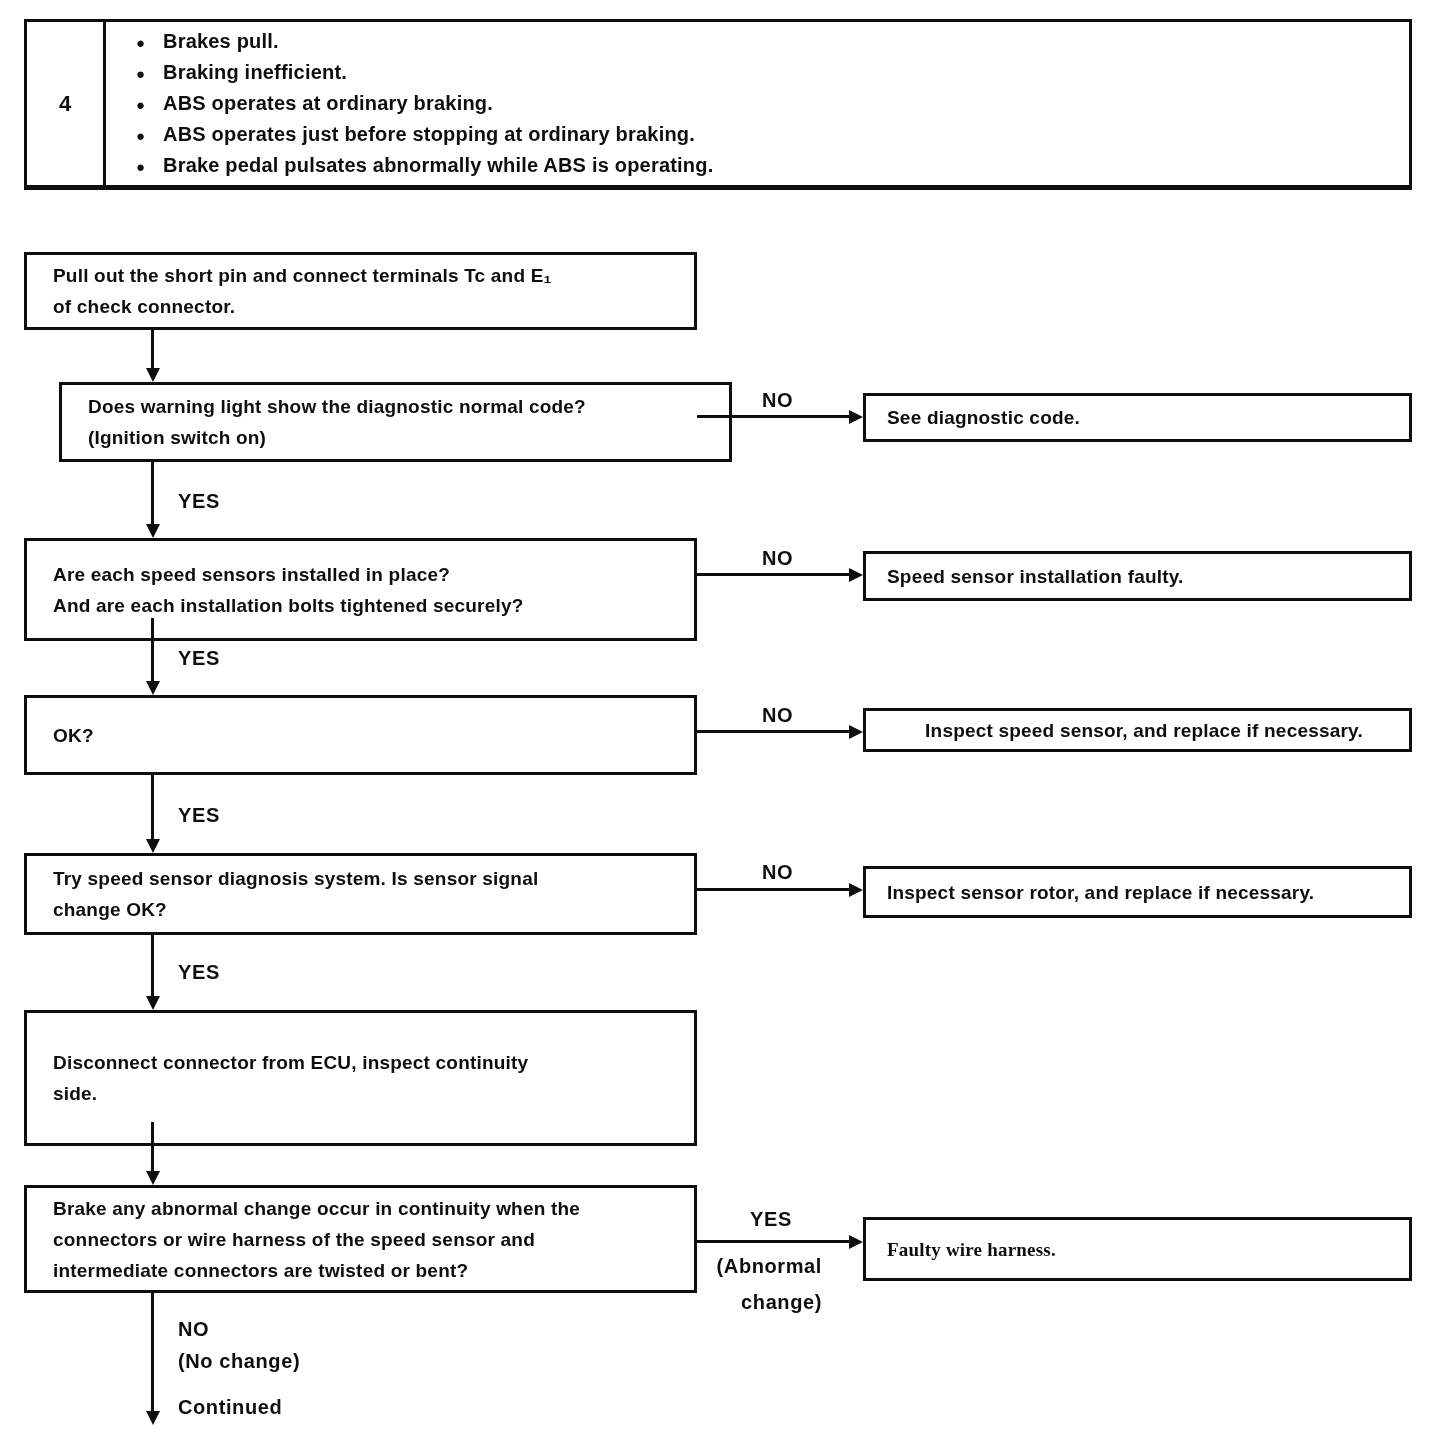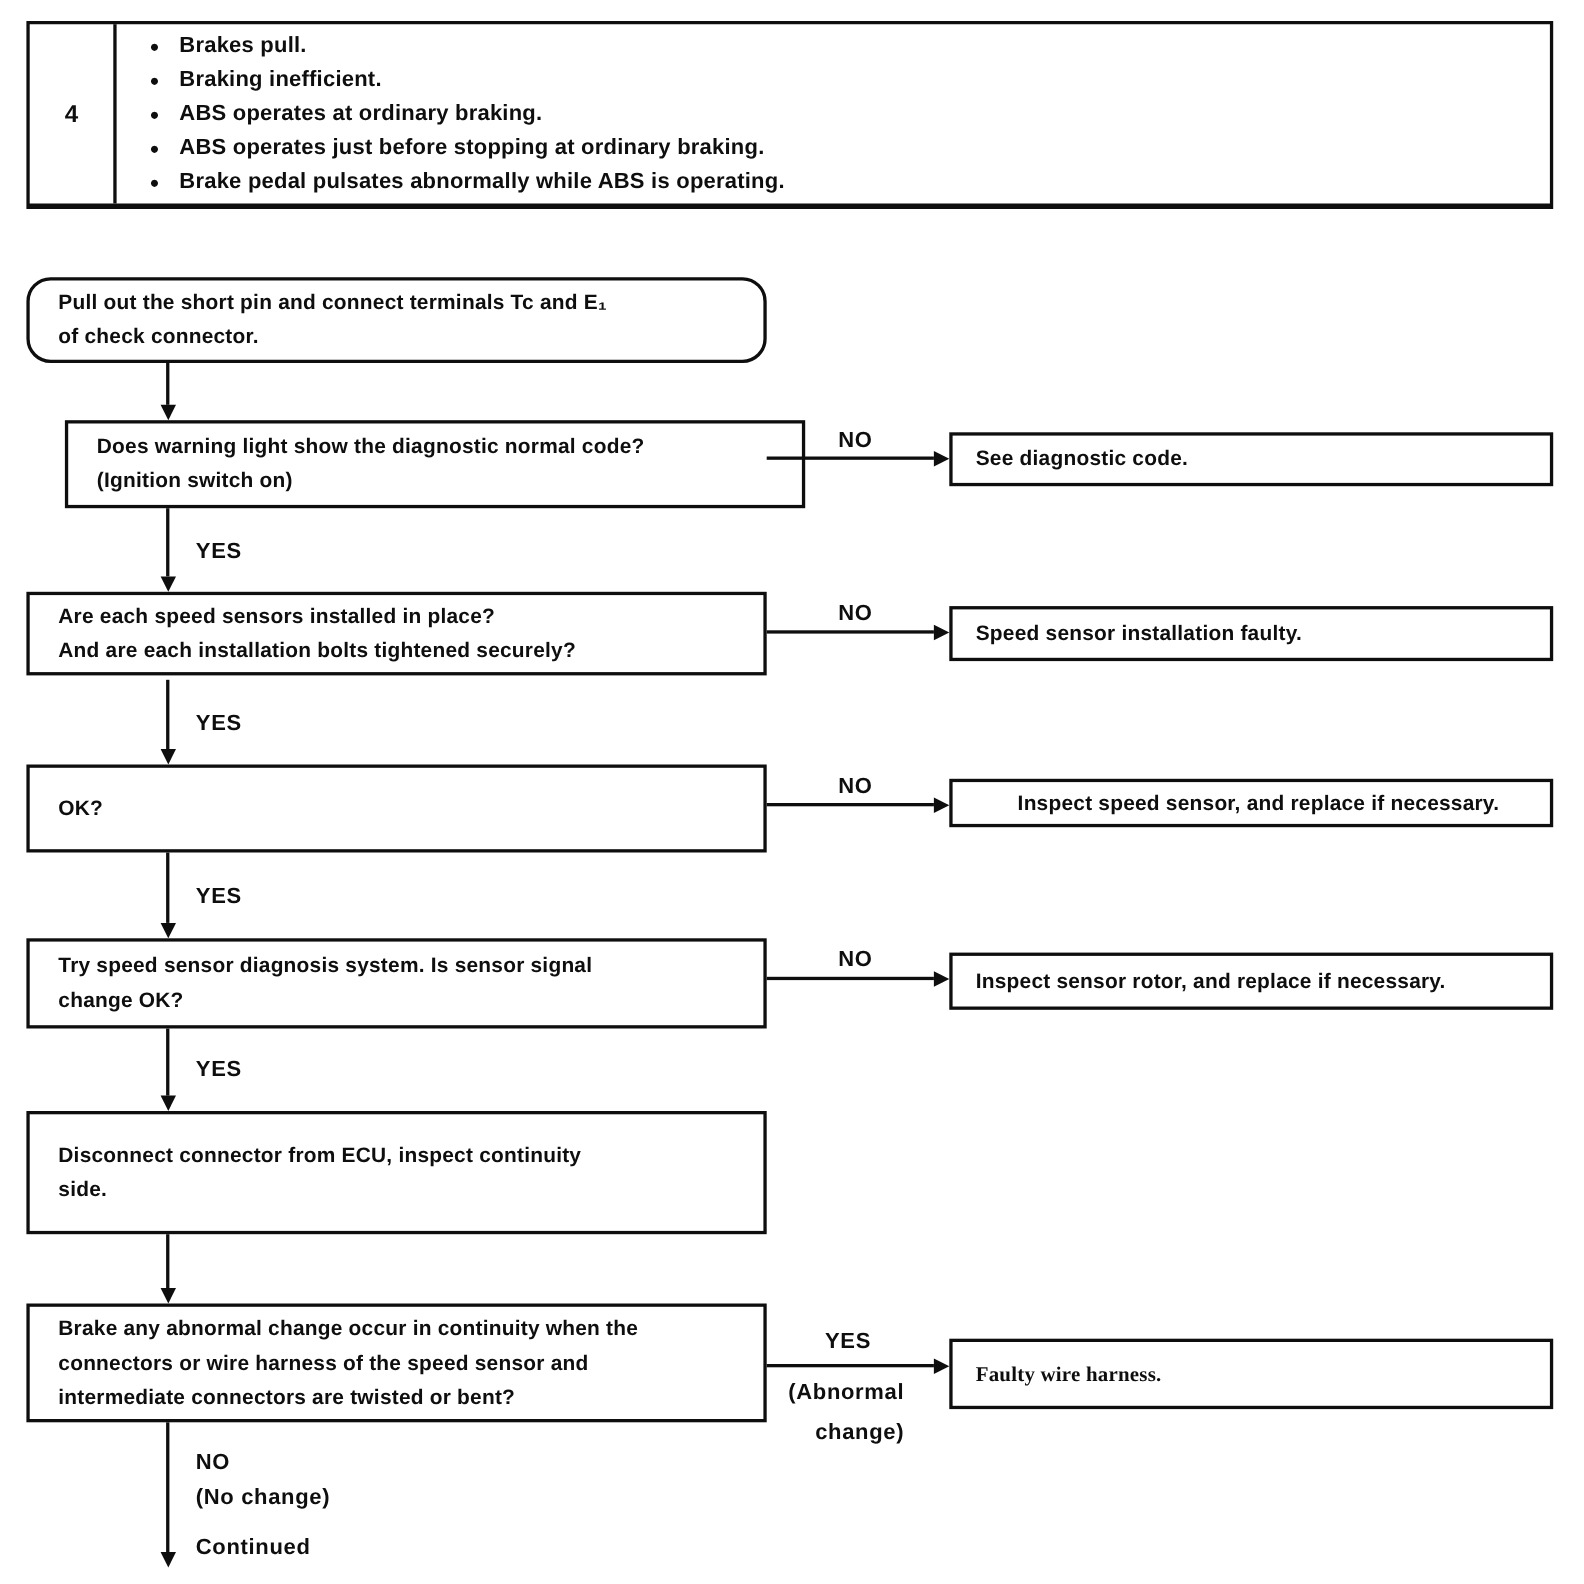--- a/index.html
+++ b/index.html
@@ -76,40 +76,40 @@
           <span class="sym-bullet">●</span>
           <span>ABS operates just before stopping at ordinary braking.</span>
         </div>
       <div class="sym-row">
           <span class="sym-bullet">●</span>
           <span>Brake pedal pulsates abnormally while ABS is operating.</span>
         </div>
     </div>
   </div>
 
-  <div class="box" style="top:252px;height:78px;border-radius:22px;">
+  <div class="box" style="top:252px;height:78px;">
       <div class="line lblline">Pull out the short pin and connect terminals Tc and E₁</div>
       <div class="line lblline">of check connector.</div>
     </div>
   <div class="box" style="top:382px;height:80px;margin-left:35px;">
       <div class="line lblline">Does warning light show the diagnostic normal code?</div>
       <div class="line lblline">(Ignition switch on)</div>
     </div>
-  <div class="box" style="top:538px;height:76px;">
+  <div class="box" style="top:538px;height:103px;">
       <div class="line lblline">Are each speed sensors installed in place?</div>
       <div class="line lblline">And are each installation bolts tightened securely?</div>
     </div>
   <div class="box" style="top:695px;height:80px;">
       <div class="line lblline">OK?</div>
     </div>
   <div class="box" style="top:853px;height:82px;">
       <div class="line lblline">Try speed sensor diagnosis system. Is sensor signal</div>
       <div class="line lblline">change OK?</div>
     </div>
-  <div class="box" style="top:1010px;height:112px;">
+  <div class="box" style="top:1010px;height:136px;">
       <div class="line lblline">Disconnect connector from ECU, inspect continuity</div>
       <div class="line lblline">side.</div>
     </div>
   <div class="box" style="top:1185px;height:108px;">
       <div class="line lblline">Brake any abnormal change occur in continuity when the</div>
       <div class="line lblline">connectors or wire harness of the speed sensor and</div>
       <div class="line lblline">intermediate connectors are twisted or bent?</div>
     </div>
 
   <div class="box result" style="top:393px;height:49px;">

